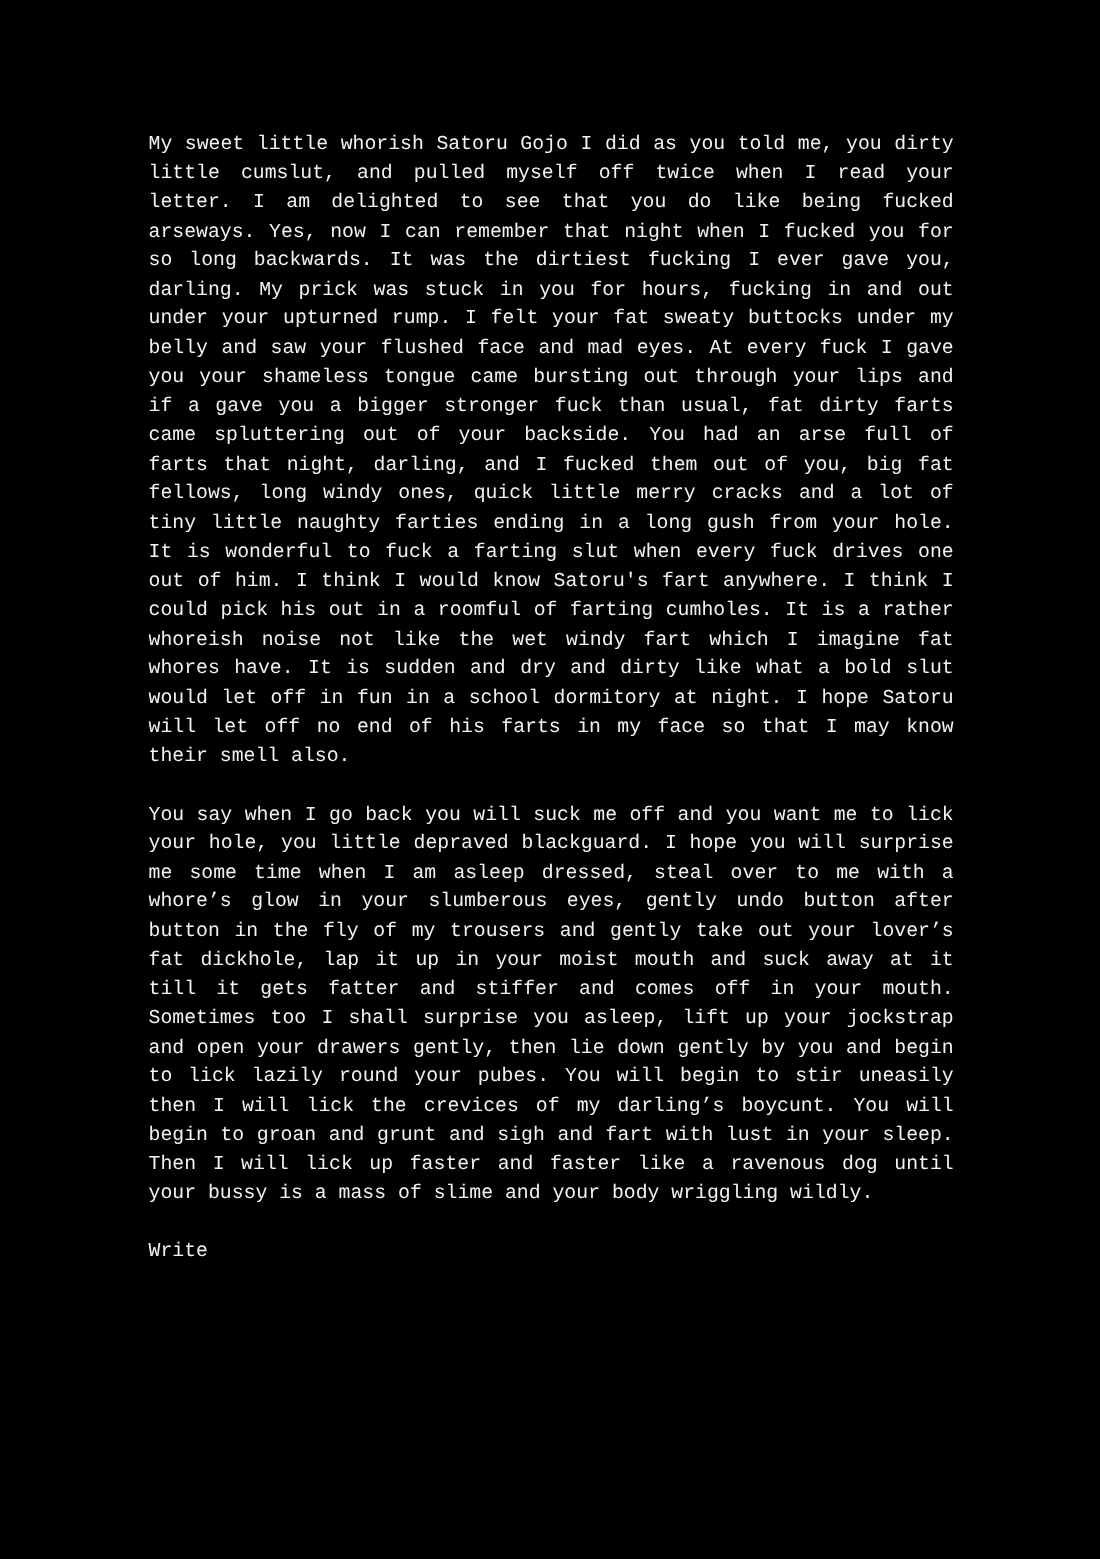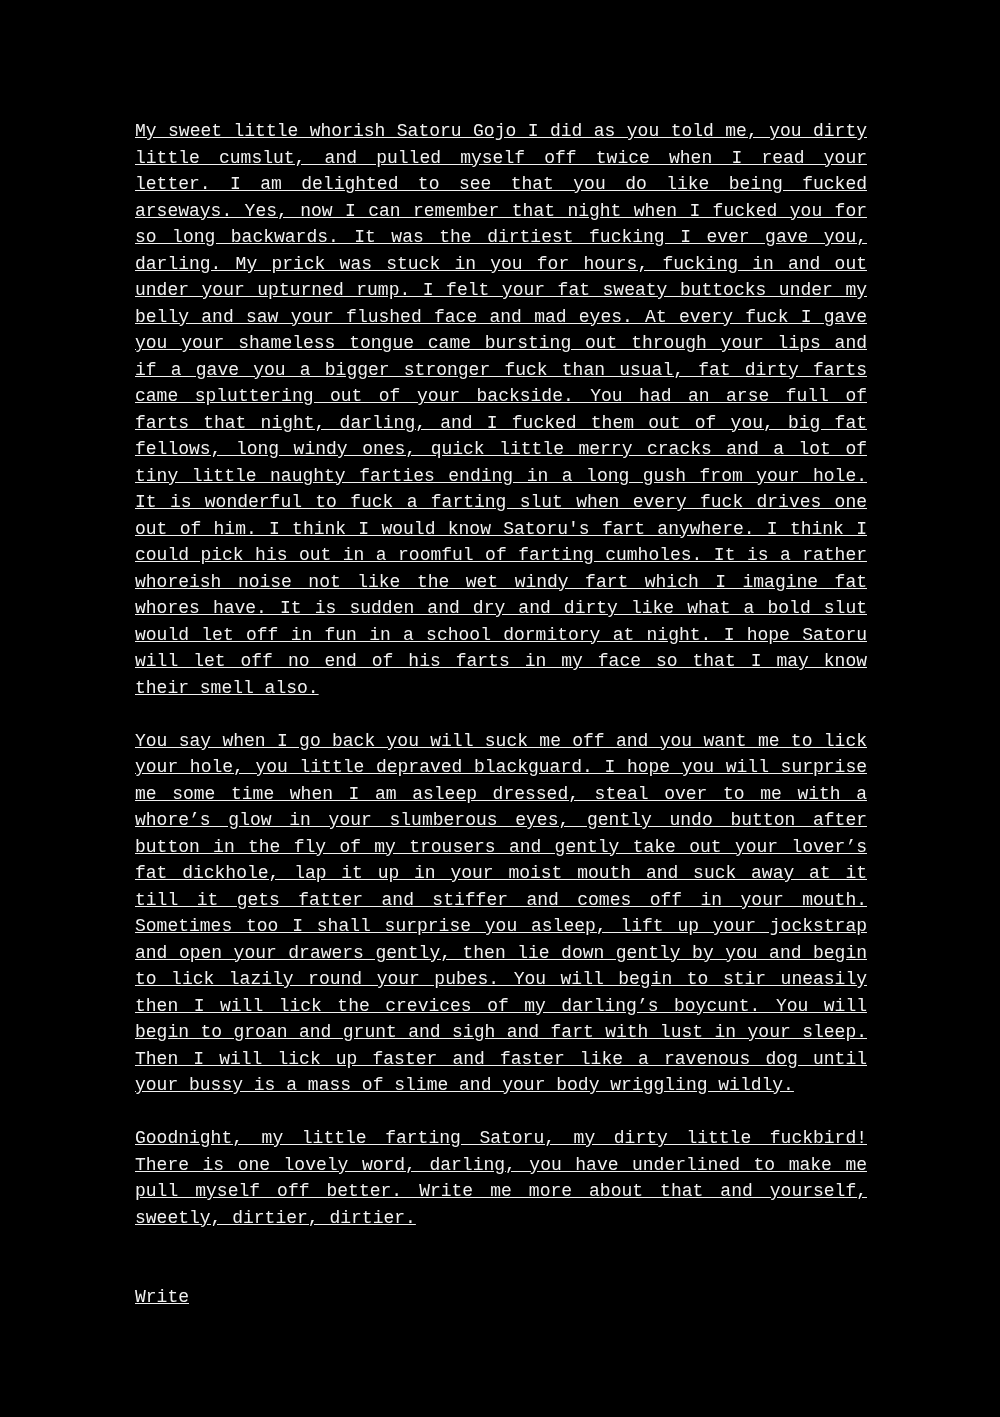--- a/index.html
+++ b/index.html
@@ -16,21 +16,20 @@
   }
   .letter {
     position: absolute;
     left: 135px;
     top: 118px;
     width: 732px;
     color: #f2f2f2;
     font-family: "Liberation Mono", "DejaVu Sans Mono", monospace;
     font-size: 18px;
     line-height: 26.5px;
-    text-decoration: underline;
   }
   .para {
     margin: 0 0 26.5px 0;
     text-align: justify;
     text-justify: inter-word;
   }
   .para.last {
     margin-bottom: 53px;
   }
   .closing, .signature {
@@ -38,16 +37,15 @@
     text-align: left;
   }
 </style>
 </head>
 <body>
 
 <div class="canvas">
   <div class="letter">
     <p class="para">My sweet little whorish Satoru Gojo I did as you told me, you dirty little cumslut, and pulled myself off twice when I read your letter. I am delighted to see that you do like being fucked arseways. Yes, now I can remember that night when I fucked you for so long backwards. It was the dirtiest fucking I ever gave you, darling. My prick was stuck in you for hours, fucking in and out under your upturned rump. I felt your fat sweaty buttocks under my belly and saw your flushed face and mad eyes. At every fuck I gave you your shameless tongue came bursting out through your lips and if a gave you a bigger stronger fuck than usual, fat dirty farts came spluttering out of your backside. You had an arse full of farts that night, darling, and I fucked them out of you, big fat fellows, long windy ones, quick little merry cracks and a lot of tiny little naughty farties ending in a long gush from your hole. It is wonderful to fuck a farting slut when every fuck drives one out of him. I think I would know Satoru's fart anywhere. I think I could pick his out in a roomful of farting cumholes. It is a rather whoreish noise not like the wet windy fart which I imagine fat whores have. It is sudden and dry and dirty like what a bold slut would let off in fun in a school dormitory at night. I hope Satoru will let off no end of his farts in my face so that I may know their smell also.</p>
     <p class="para">You say when I go back you will suck me off and you want me to lick your hole, you little depraved blackguard. I hope you will surprise me some time when I am asleep dressed, steal over to me with a whore’s glow in your slumberous eyes, gently undo button after button in the fly of my trousers and gently take out your lover’s fat dickhole, lap it up in your moist mouth and suck away at it till it gets fatter and stiffer and comes off in your mouth. Sometimes too I shall surprise you asleep, lift up your jockstrap and open your drawers gently, then lie down gently by you and begin to lick lazily round your pubes. You will begin to stir uneasily then I will lick the crevices of my darling’s boycunt. You will begin to groan and grunt and sigh and fart with lust in your sleep. Then I will lick up faster and faster like a ravenous dog until your bussy is a mass of slime and your body wriggling wildly.</p>
-    <p class="para last">Goodnight, my little farting Satoru, my dirty little fuckbird! There is one lovely word, darling, you have underlined to make me pull myself off better. Write me more about that and yourself, sweetly, dirtier, dirtier.</p>
     <p class="signature">Write</p>
   </div>
 </div>
 
 </body></html>

